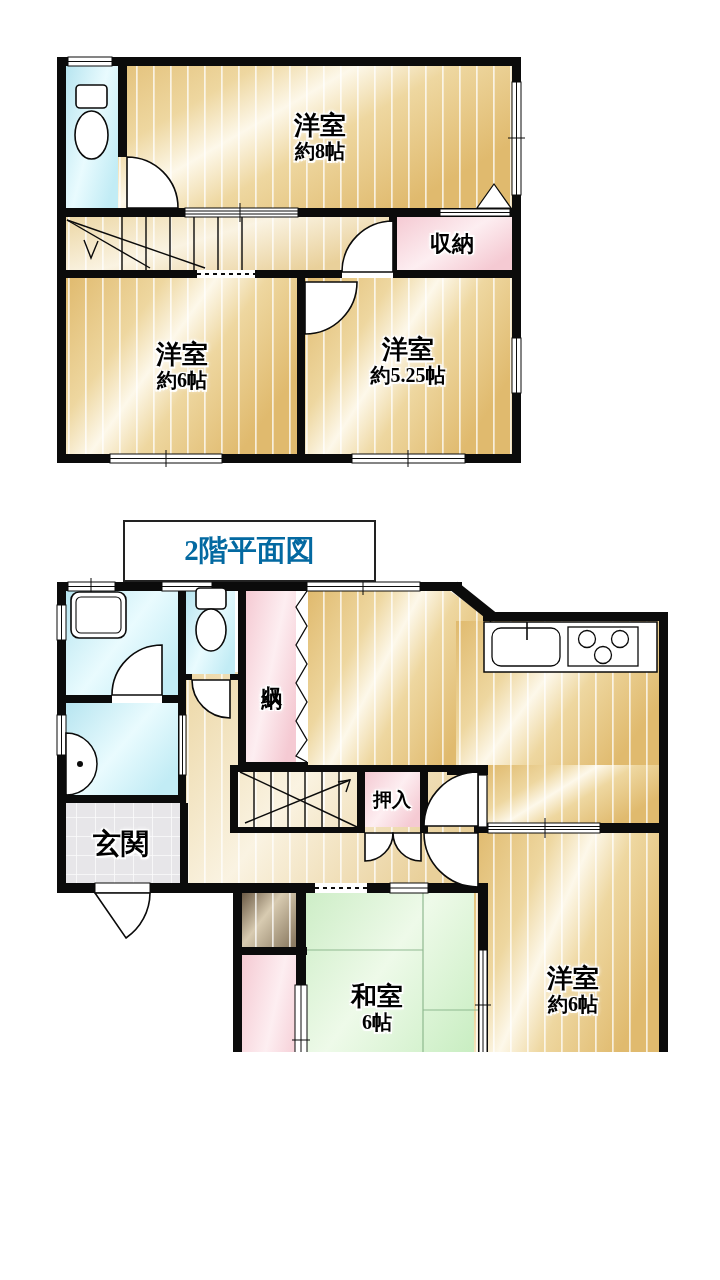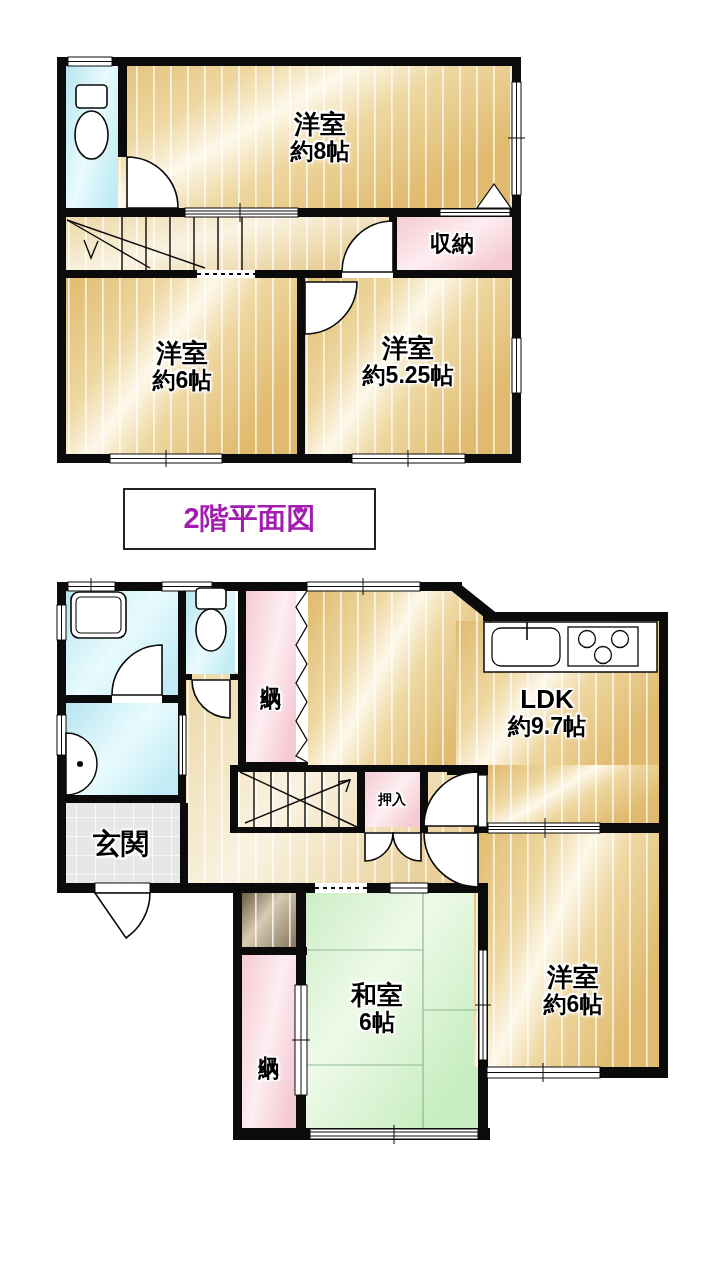--- a/index.html
+++ b/index.html
@@ -1,31 +1,31 @@
 <!DOCTYPE html>
 <html><head>
 <meta charset="utf-8">
 <style>
   html,body{margin:0;padding:0;background:#fff;}
-  .canvas{position:relative;width:720px;height:1280px;background:#fff;overflow:hidden;
-          font-family:Liberation Sans, sans-serif;}
+  .canvas{position:relative;width:720px;height:1052px;background:#fff;overflow:hidden;
+          font-family:Liberation Serif, serif;}
   .canvas svg{position:absolute;left:0;top:0;}
   .lbl{position:absolute;transform:translate(-50%,-50%);color:#000;font-weight:600;
        text-align:center;line-height:1.12;white-space:nowrap;
        text-shadow:-1.5px -1.5px 0 #fff,1.5px -1.5px 0 #fff,-1.5px 1.5px 0 #fff,
                    1.5px 1.5px 0 #fff,0 0 5px #fff,0 0 5px #fff;}
   .l26{font-size:26px;}
   .l24{font-size:28px;}
   .l22{font-size:22px;}
   .l21{font-size:21px;}
-  .l15{font-size:14px;text-align:center;}
-  .sub{font-size:23px;display:block;}
+  .l15{font-size:19px;text-align:center;}
+  .sub{font-size:20px;display:block;}
   .vert{writing-mode:vertical-rl;letter-spacing:3px;}
   .cap{position:absolute;border:2px solid #222;background:#fff;display:flex;
-       align-items:center;justify-content:center;font-size:29px;font-weight:600;color:#a21caf;}
+       align-items:center;justify-content:center;font-size:29px;font-weight:600;color:#0369a1;margin-top:32px;}
 </style>
 </head>
 <body>
 
 <div class="canvas">
 
 <svg width="720" height="1280" viewBox="0 0 720 1280">
   <defs>
     <pattern id="stripes" width="17" height="12" patternUnits="userSpaceOnUse">
       <rect x="0" y="0" width="1.7" height="12" fill="#ffffff" opacity="0.75"></rect>
@@ -321,24 +321,20 @@
   <span>洋室</span>
   <span class="sub">約5.25帖</span>
 </div>
 <div class="cap" style="left:123px;top:488px;width:249px;height:58px;">
   <span>2階平面図</span>
 </div>
 
 <div class="lbl l21 vert" style="left:271px;top:672px;">
   <span>収納</span>
 </div>
-<div class="lbl l26" style="left:547px;top:712px;">
-  <span>LDK</span>
-  <span class="sub">約9.7帖</span>
-</div>
 <div class="lbl l15" style="left:392px;top:800px;">
   <span>押入</span>
 </div>
 <div class="lbl l24" style="left:121px;top:844px;">
   <span>玄関</span>
 </div>
 <div class="lbl l26" style="left:377px;top:1008px;">
   <span>和室</span>
   <span class="sub">6帖</span>
 </div>

